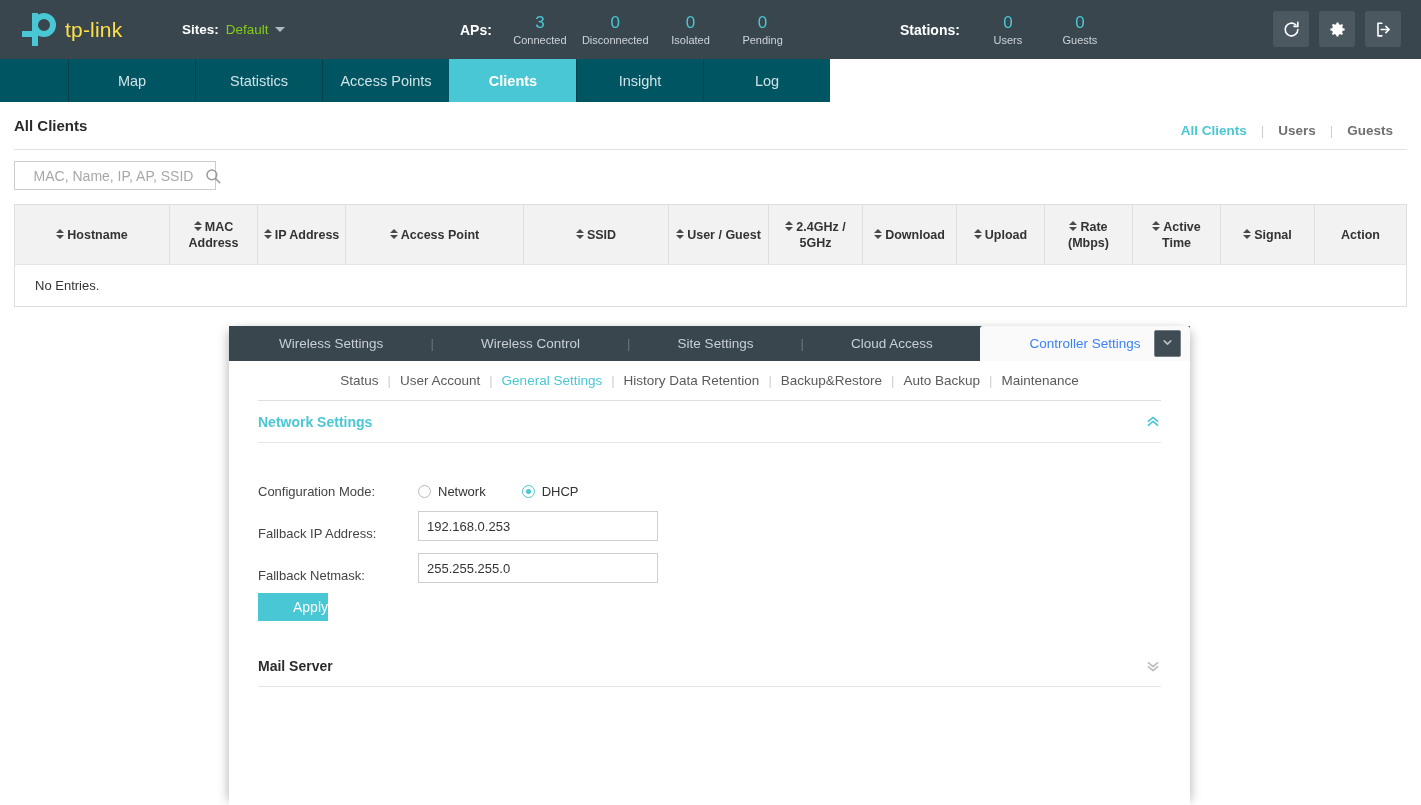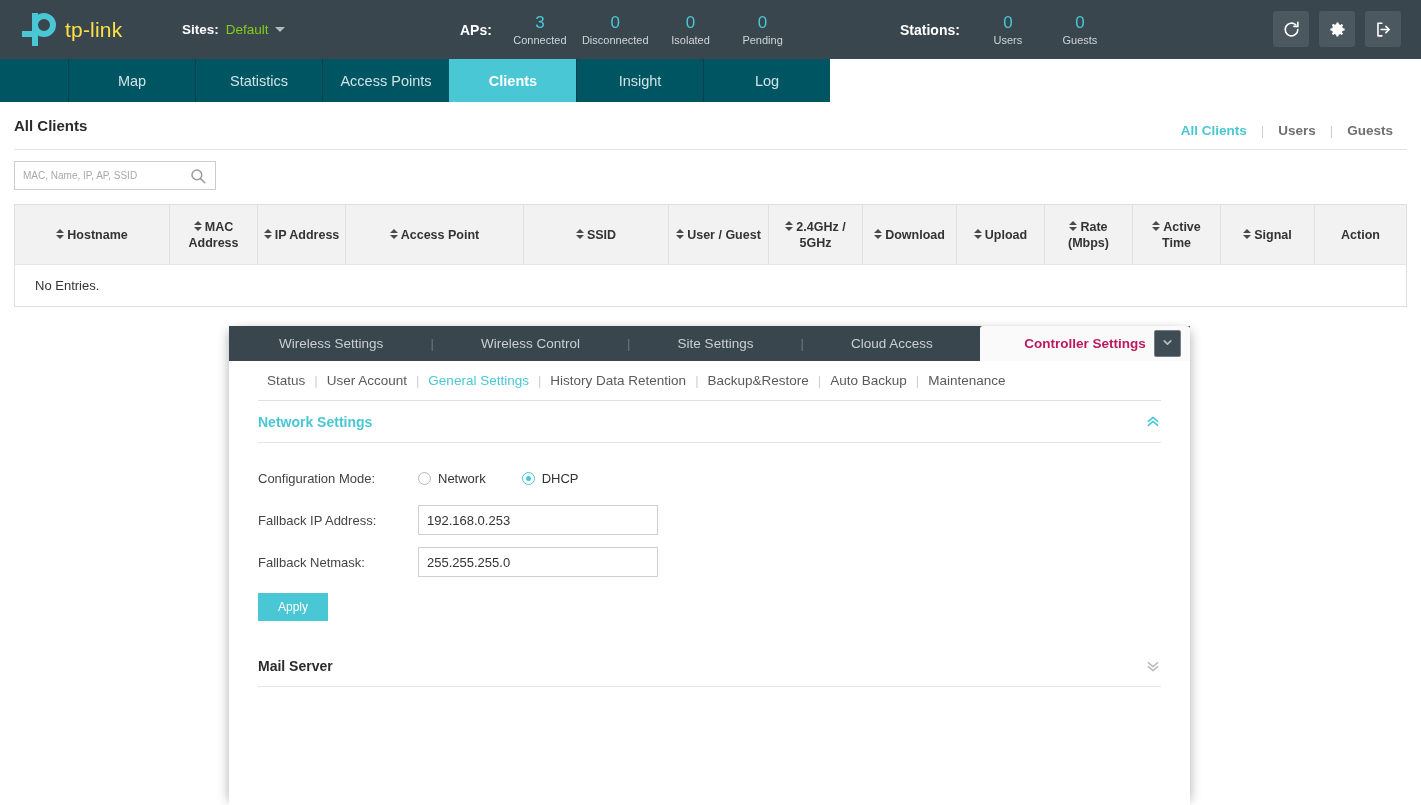--- a/index.html
+++ b/index.html
@@ -94,22 +94,22 @@
   .view-switch .vs { cursor: pointer; color: #6f6f6f; padding: 0 14px; }
   .view-switch .vs.active { color: #4ac7d4; }
   .view-switch .sep { color: #cfcfcf; font-weight: normal; }
 
   .searchbox {
     position: absolute; left: 14px; top: 161px; width: 202px; height: 29px;
     border: 1px solid #cccccc; background: #fff;
     display: flex; align-items: center; padding: 0 8px;
   }
   .searchbox input {
-    border: 0; outline: 0; flex: 1; font-size: 10px; color: #555;
-    font-family: "Liberation Sans", sans-serif; background: transparent;
+    border: 0; outline: 0; flex: 1; font-size: 14px; color: #555;
+    font-family: "Liberation Sans", sans-serif; background: transparent; text-align: center;
   }
   .searchbox input::placeholder { color: #a8a8a8; }
   .search-ic { width: 18px; height: 18px; }
 
   
   .tbl {
     position: absolute; left: 14px; top: 204px; width: 1393px;
     border: 1px solid #dedede; border-collapse: collapse; table-layout: fixed;
     background: #fff;
   }
@@ -142,68 +142,69 @@
     height: 35px; background: #39464e; display: flex; align-items: stretch;
     position: relative;
     justify-content: space-between;
   }
   .ptab {
     color: #c9d0d4; font-size: 13.5px; display: flex; align-items: center;
     justify-content: center; cursor: pointer; padding: 0 10px;
   }
   .ptab-sep { color: #6c777d; display: flex; align-items: center; font-size: 13px; }
   .ptab.active {
-    background: #fafafa; color: #be185d; font-weight: bold;
+    background: #fafafa; color: #3b82f6; font-weight: normal;
     border-radius: 3px 3px 0 0;
   }
   .ptab-drop {
     position: absolute; right: 9px; top: 4px; width: 27px; height: 27px;
     background: #3f4c54; border: 1px solid #767f85; border-radius: 2px;
     display: flex; align-items: center; justify-content: center; cursor: pointer;
   }
 
   .subtabs {
     margin: 0 29px; height: 40px; border-bottom: 1px solid #e0e0e0;
-    display: flex; align-items: center; 
+    display: flex; align-items: center; justify-content: center;
   }
   .stab { font-size: 13.5px; color: #5a5a5a; cursor: pointer; padding: 0 9px; }
   .stab.active { color: #4ac7d4; }
   .stab-sep { color: #cfcfcf; font-size: 13px; }
 
   .sec-head {
     margin: 0 29px; height: 42px; border-bottom: 1px solid #e5e5e5;
     display: flex; align-items: center; justify-content: space-between;
   }
   .sec-head .t { font-size: 14px; font-weight: bold; color: #2b2b2b; }
   .sec-head.expanded .t { color: #4ac7d4; }
   .chev { width: 16px; height: 16px; cursor: pointer; }
 
   .form { margin: 0 29px; padding-top: 14px; }
-  .frow { display: flex; align-items: center; height: 42px; }
+  .frow { display: flex; align-items: flex-end; height: 42px; }
   .flabel { width: 160px; font-size: 13px; color: #444; }
   .radio-wrap { display: flex; align-items: center; margin-right: 36px; cursor: pointer; }
   .radio {
     width: 13px; height: 13px; border: 1px solid #b9b9b9; border-radius: 50%;
     background: #fff; display: inline-block; position: relative; margin-right: 7px;
   }
   .radio.checked { border-color: #4ac7d4; }
   .radio.checked::after {
     content: ""; position: absolute; left: 3px; top: 3px;
     width: 5px; height: 5px; border-radius: 50%; background: #4ac7d4;
   }
   .radio-lbl { font-size: 13px; color: #333; }
   .ftext {
     width: 240px; height: 30px; border: 1px solid #cfcfcf; background: #fff;
     font-size: 13px; color: #333; padding: 0 8px;
     font-family: "Liberation Sans", sans-serif; outline: none;
   }
   .apply-btn {
     margin-top: 10px; width: 70px; height: 28px; background: #4ac7d4;
-    border: 0; color: #fff; font-size: 12px; cursor: pointer;
+    border: 0; color: #fff; font-size: 14px; cursor: pointer;
     font-family: "Liberation Sans", sans-serif;
+    text-align: right;
   }
   .sec-head.mail { margin-top: 24px; }
 </style>
 </head>
 <body>
 
 <div class="topbar">
 
   <div class="logo-wrap">
     <div class="logo-mark">

